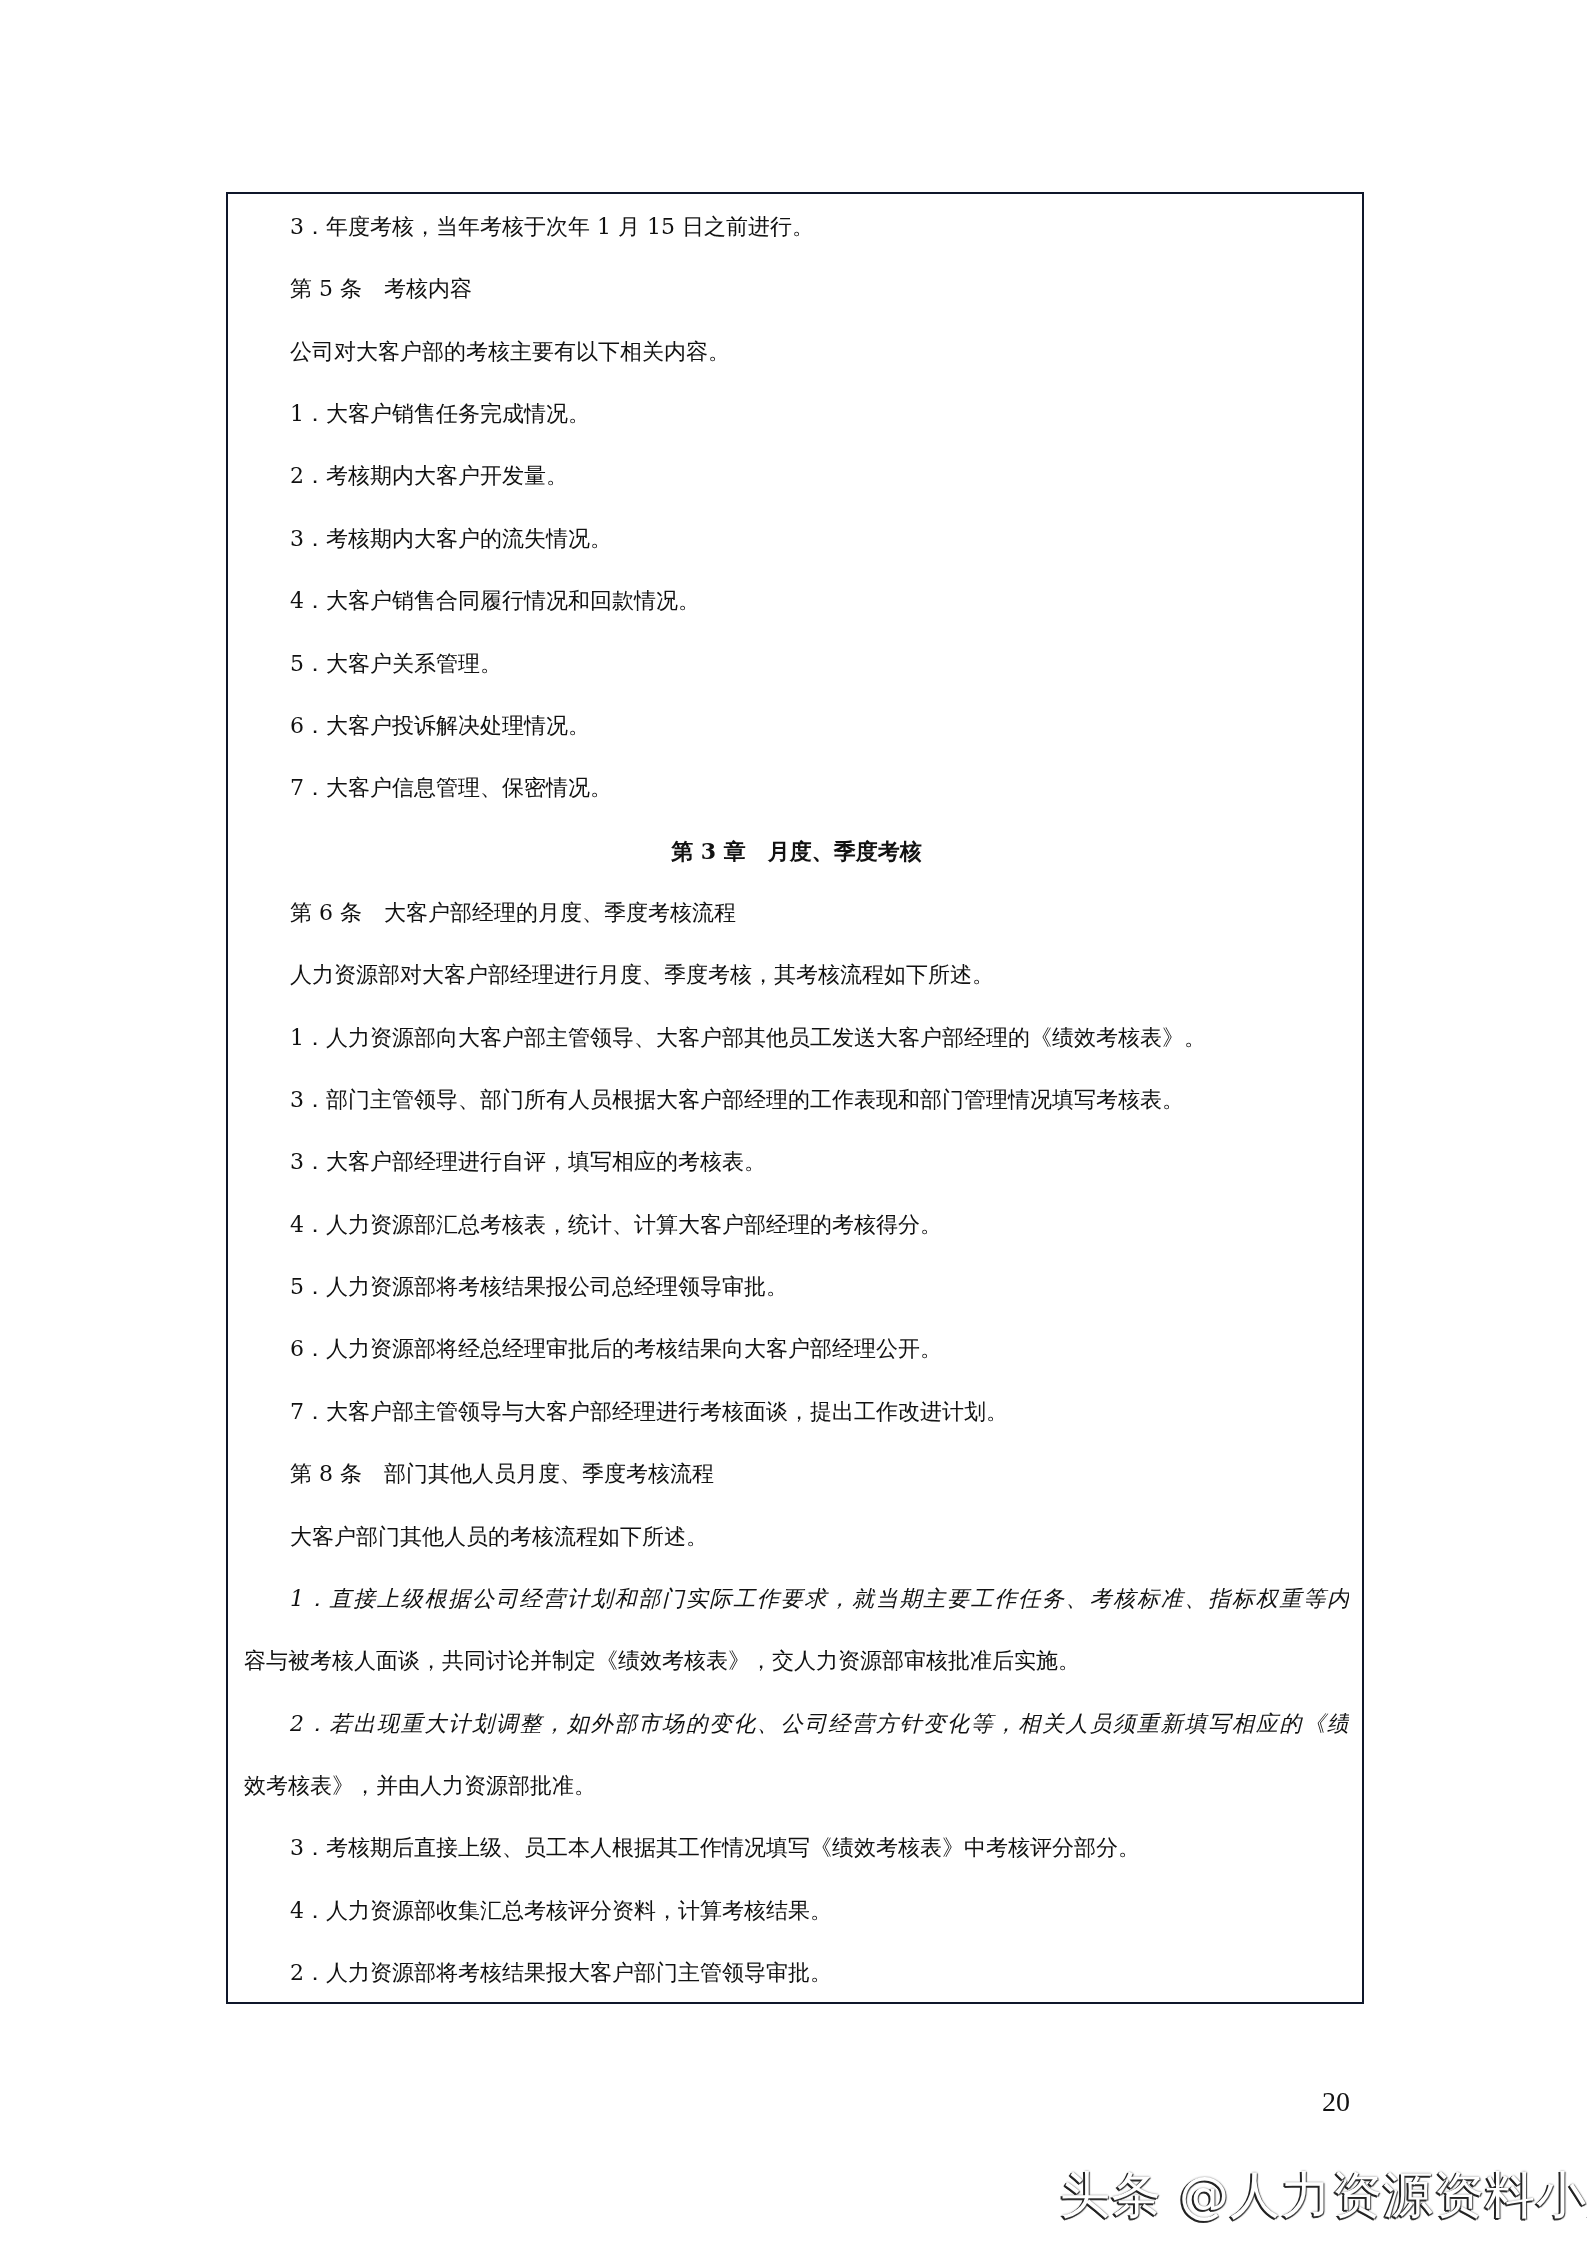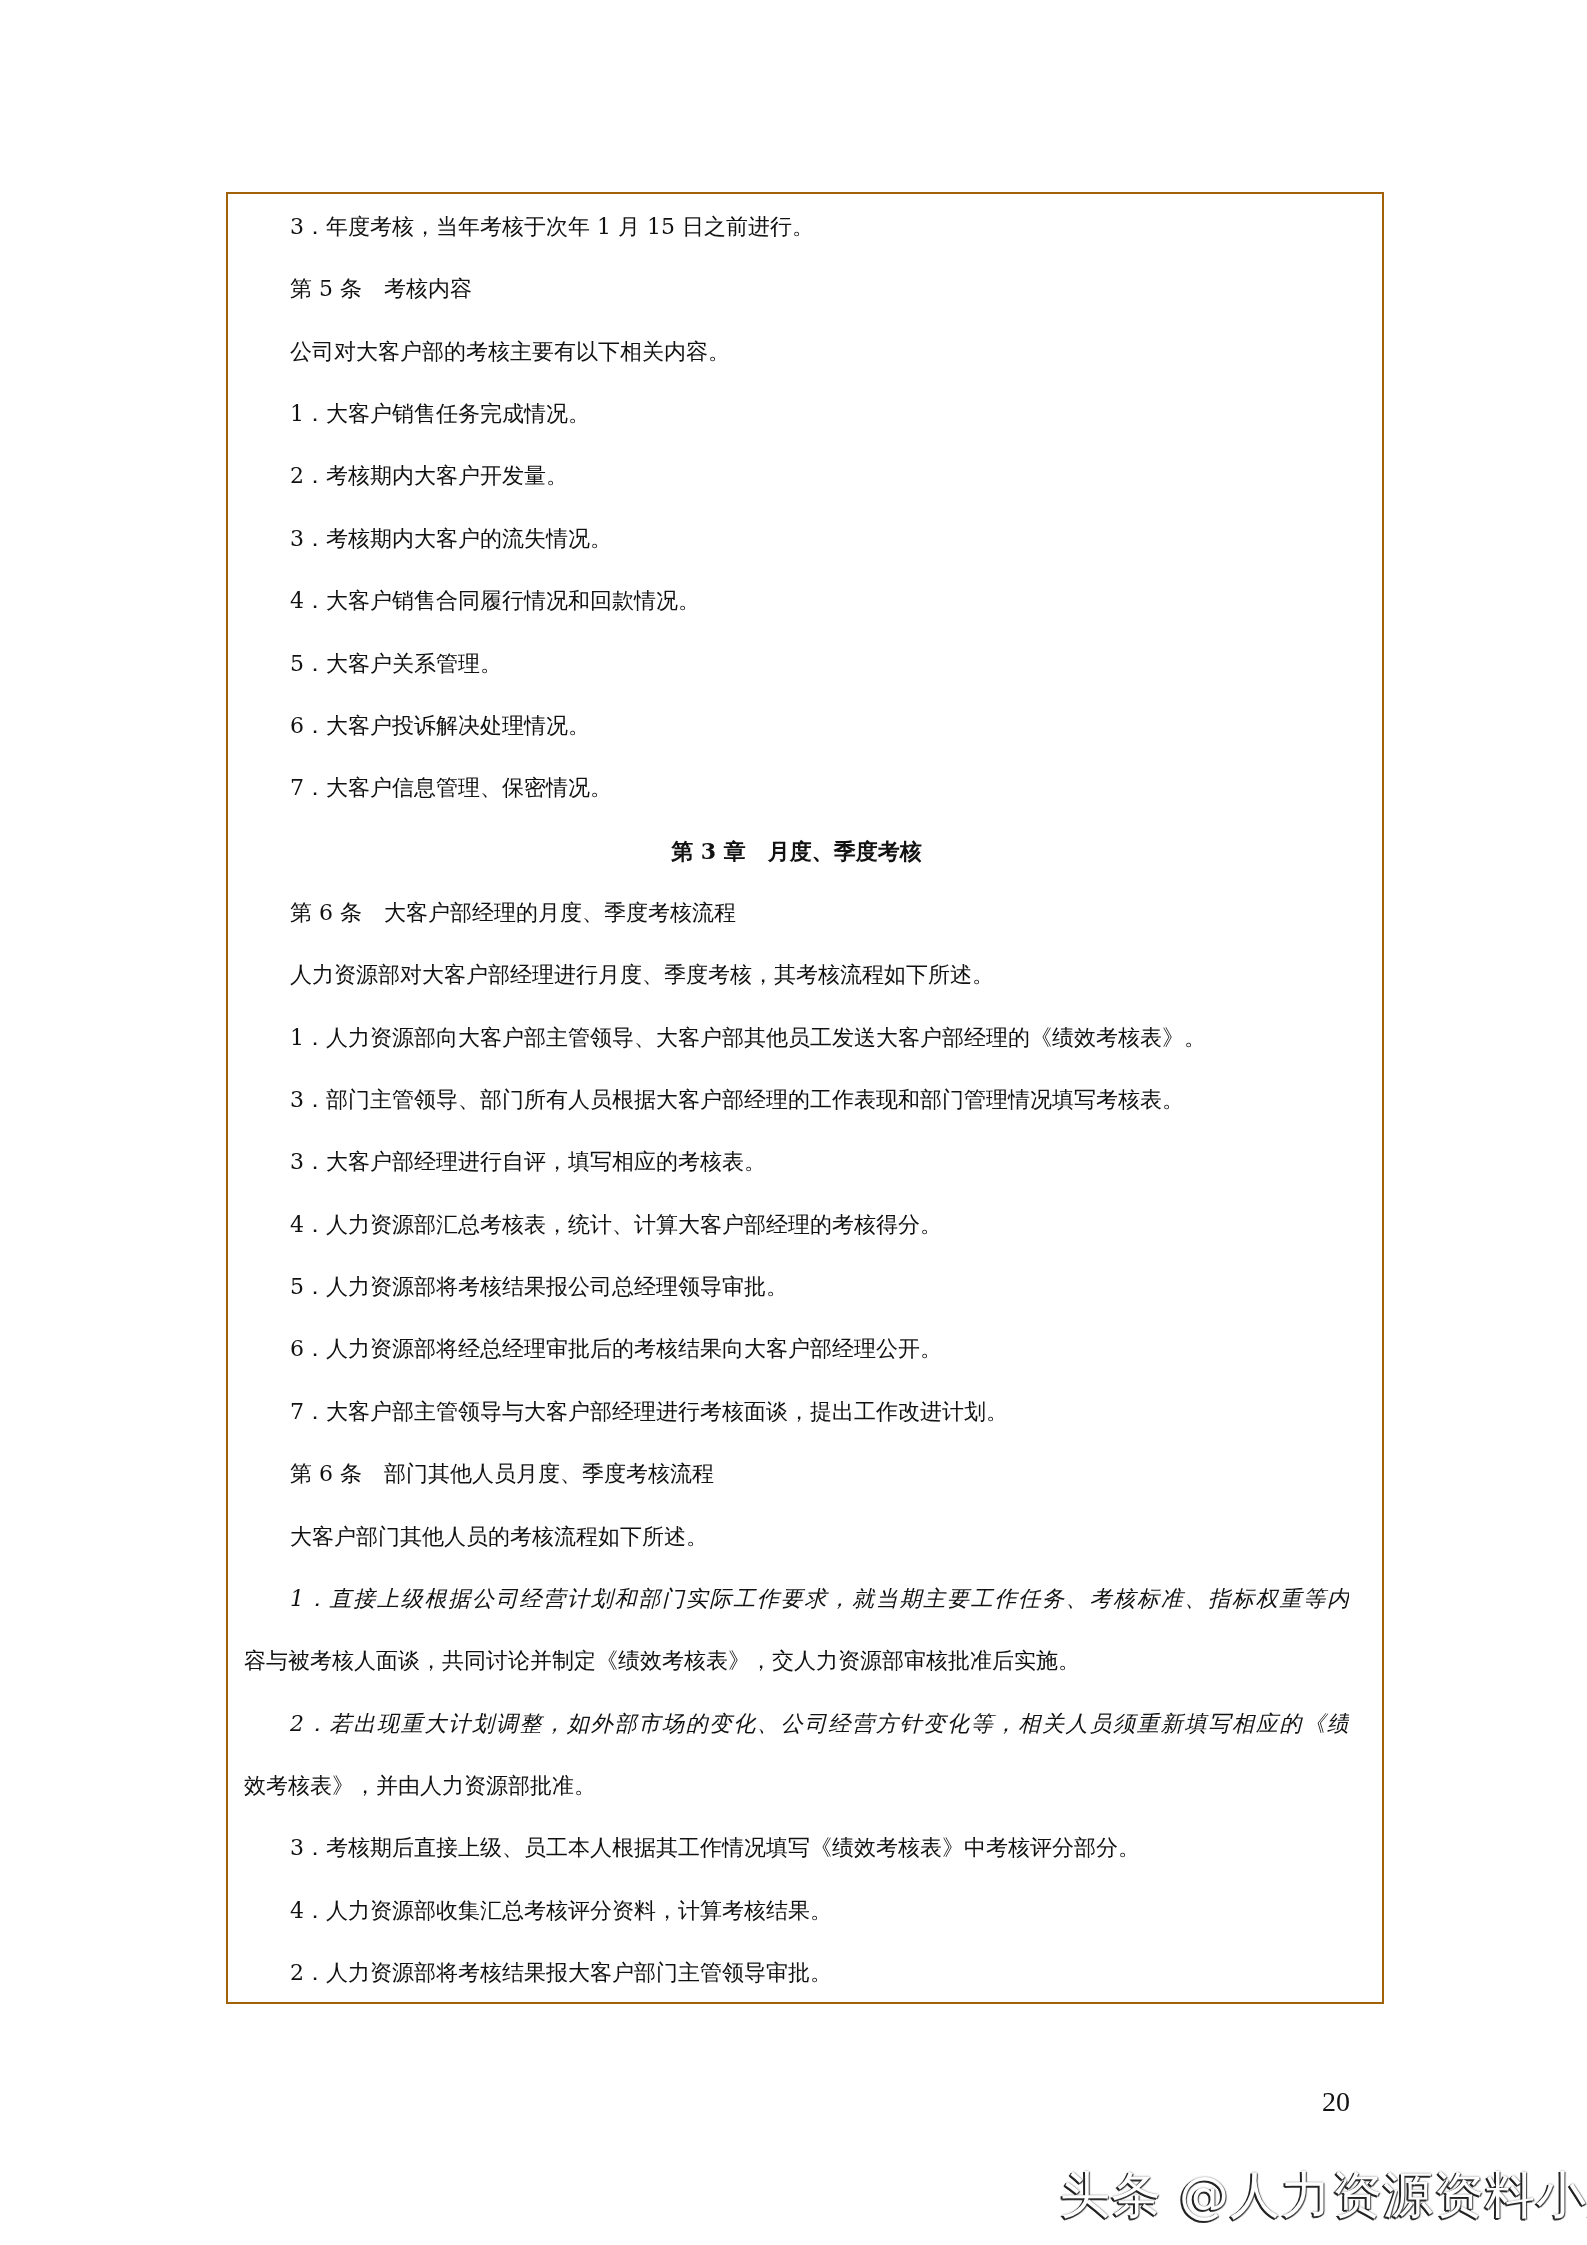--- a/index.html
+++ b/index.html
@@ -14,23 +14,22 @@
       overflow: hidden;
       font-family: "DejaVu Serif", "Liberation Serif", serif;
       color: #111111;
     }
     .frame {
       position: absolute;
       left: 226px;
       top: 192px;
       width: 1134px;
       height: 1808px;
-      border: 2px solid #a16207;
+      border: 2px solid #0f172a;
       box-sizing: content-box;
-      padding-left: 20px;
     }
     .content {
       position: absolute;
       left: 16px;
       top: 2px;
       width: 1105px;
     }
     .line {
       height: 62.36px;
       line-height: 62.36px;
@@ -94,21 +93,21 @@
     <div class="line chapter">第 3 章　月度、季度考核</div>
     <div class="line indent">第 6 条　大客户部经理的月度、季度考核流程</div>
     <div class="line indent">人力资源部对大客户部经理进行月度、季度考核，其考核流程如下所述。</div>
     <div class="line indent">1．人力资源部向大客户部主管领导、大客户部其他员工发送大客户部经理的《绩效考核表》。</div>
     <div class="line indent">3．部门主管领导、部门所有人员根据大客户部经理的工作表现和部门管理情况填写考核表。</div>
     <div class="line indent">3．大客户部经理进行自评，填写相应的考核表。</div>
     <div class="line indent">4．人力资源部汇总考核表，统计、计算大客户部经理的考核得分。</div>
     <div class="line indent">5．人力资源部将考核结果报公司总经理领导审批。</div>
     <div class="line indent">6．人力资源部将经总经理审批后的考核结果向大客户部经理公开。</div>
     <div class="line indent">7．大客户部主管领导与大客户部经理进行考核面谈，提出工作改进计划。</div>
-    <div class="line indent">第 6 条　部门其他人员月度、季度考核流程</div>
+    <div class="line indent">第 8 条　部门其他人员月度、季度考核流程</div>
     <div class="line indent">大客户部门其他人员的考核流程如下所述。</div>
     <div class="line indent justify">1．直接上级根据公司经营计划和部门实际工作要求，就当期主要工作任务、考核标准、指标权重等内</div>
     <div class="line">容与被考核人面谈，共同讨论并制定《绩效考核表》，交人力资源部审核批准后实施。</div>
     <div class="line indent justify">2．若出现重大计划调整，如外部市场的变化、公司经营方针变化等，相关人员须重新填写相应的《绩</div>
     <div class="line">效考核表》，并由人力资源部批准。</div>
     <div class="line indent">3．考核期后直接上级、员工本人根据其工作情况填写《绩效考核表》中考核评分部分。</div>
     <div class="line indent">4．人力资源部收集汇总考核评分资料，计算考核结果。</div>
     <div class="line indent">2．人力资源部将考核结果报大客户部门主管领导审批。</div>
   </div>
 </div>

